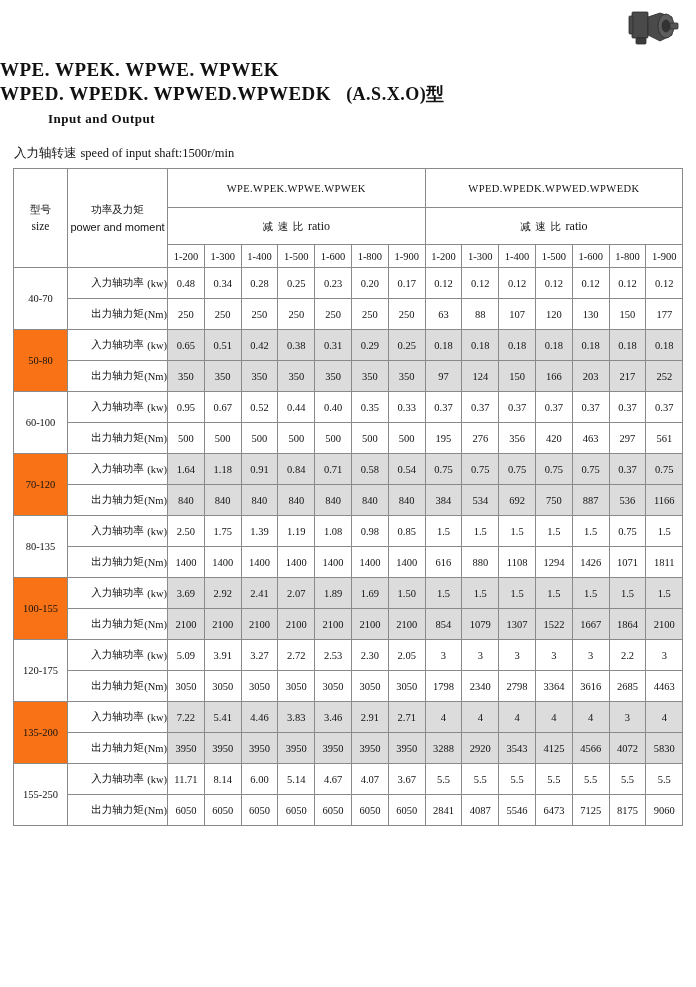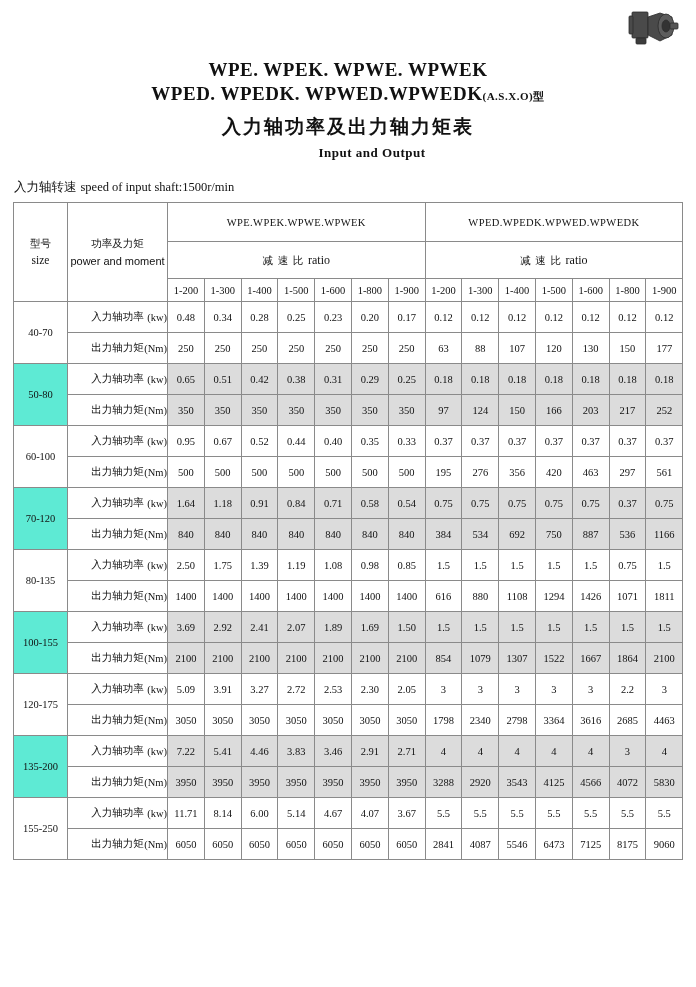--- a/index.html
+++ b/index.html
@@ -24,33 +24,33 @@
   
   .gear-logo {
     position: absolute;
     top: 8px;
     right: 16px;
     width: 54px;
     height: 42px;
   }
   .title-block {
     padding-top: 58px;
-    text-align: center;
   }
   .title-line1, .title-line2 {
     font-family: "Liberation Serif", serif;
     font-weight: bold;
     font-size: 19px;
     letter-spacing: 0.5px;
     line-height: 24px;
   }
   .title-line1 .sp, .title-line2 .sp { display: inline-block; }
   .title-suffix {
-    font-size: 11px;
+    font-size: 18px;
     font-weight: bold;
+    margin-left: 15px;
   }
   .title-cn {
     font-family: "DejaVu Sans", sans-serif;
     font-weight: bold;
     font-size: 19px;
     margin-top: 6px;
     letter-spacing: 2px;
   }
   .title-en {
     font-family: "Liberation Serif", serif;
@@ -135,21 +135,21 @@
   .cell-pm-head .en {
     font-family: Liberation Sans, sans-serif;
     font-size: 11px;
     display: block;
     margin-top: 1px;
   }
   td.size-cell {
     font-size: 11px;
     font-family: "Liberation Serif", serif;
   }
-  td.size-cell.shaded { background: #5eead4; }
+  td.size-cell.shaded { background: #f97316; }
   td.pm-cell {
     font-family: "DejaVu Sans", sans-serif;
     font-size: 11px;
     text-align: left;
     padding-left: 10px;
     position: relative;
     height: 30px;
   }
   td.pm-cell .unit {
     position: absolute;
@@ -184,21 +184,20 @@
     </svg>
   </div>
 
   <div class="title-block">
     <div class="title-line1">
       <span class="sp">WPE.    WPEK.    WPWE.    WPWEK</span>
     </div>
     <div class="title-line2">
       <span class="sp">WPED. WPEDK. WPWED.WPWEDK</span><span class="title-suffix">(A.S.X.O)型</span>
     </div>
-    <div class="title-cn">入力轴功率及出力轴力矩表</div>
     <div class="title-en">Input and Output</div>
   </div>
 
   <div class="speed-note">
     <span>入力轴转速</span>
     <span class="en">speed of input shaft:1500r/min</span>
   </div>
 
   <table class="main">
     <colgroup>

